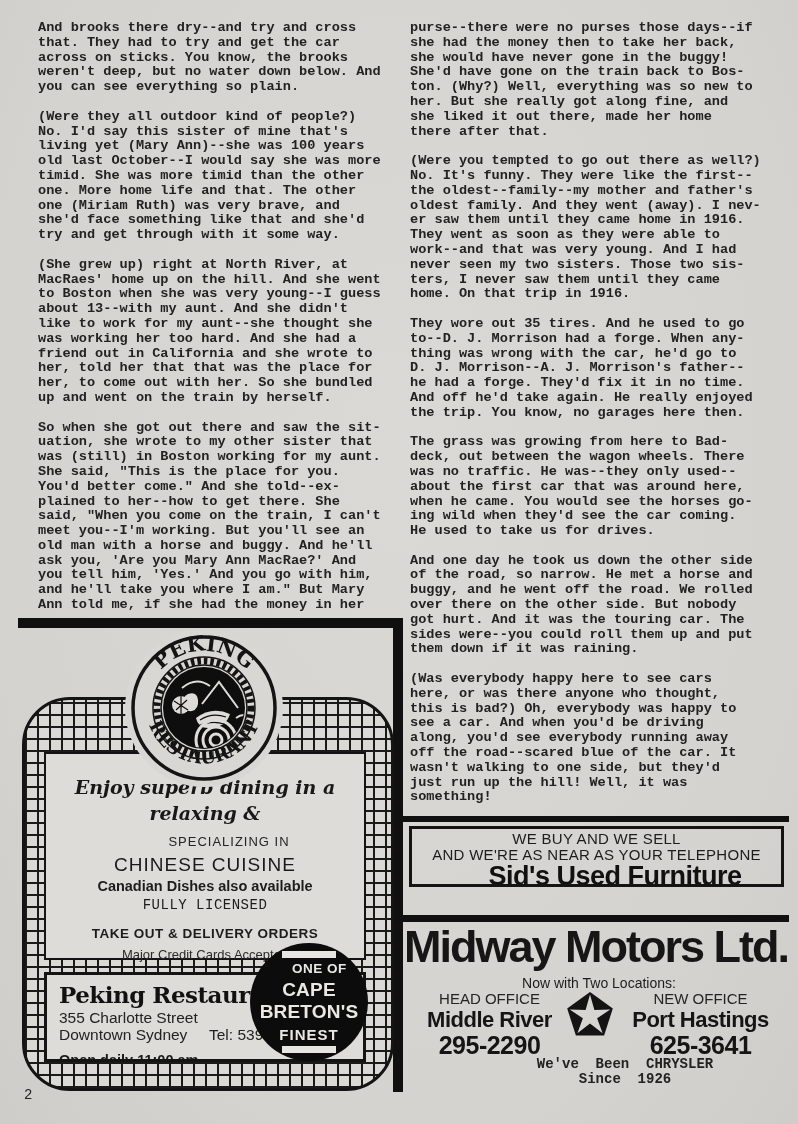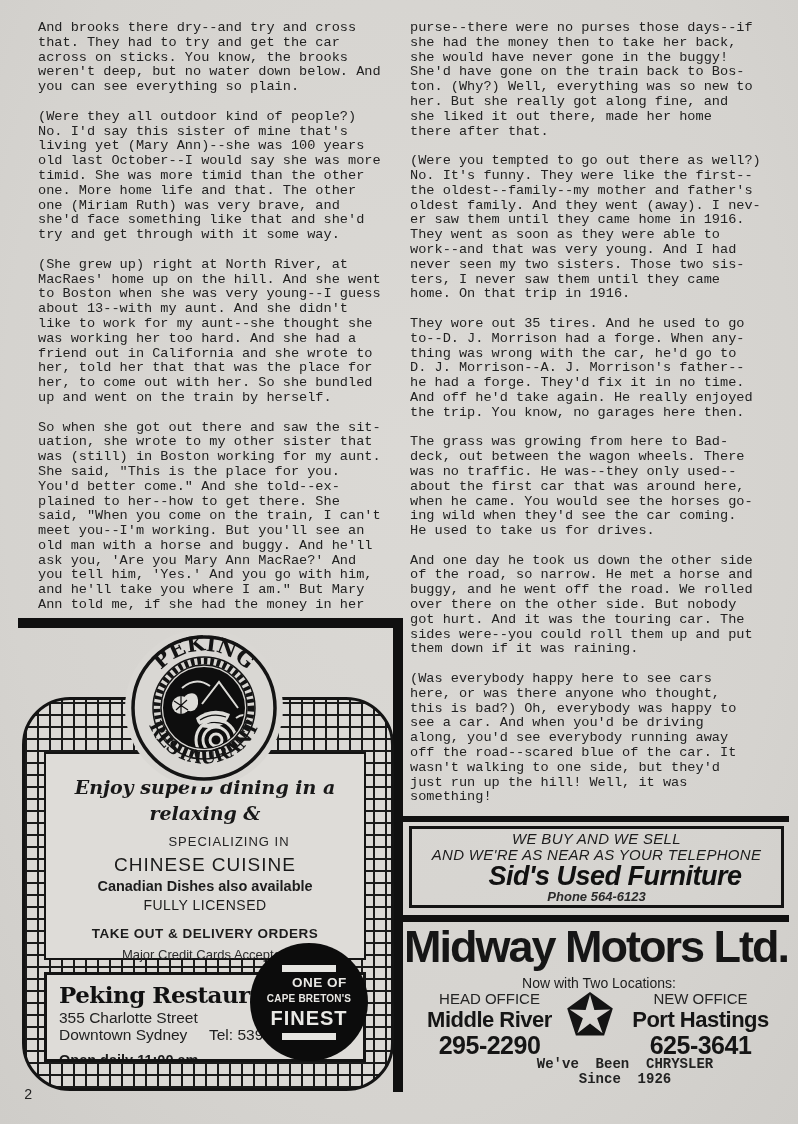--- a/index.html
+++ b/index.html
@@ -8,21 +8,21 @@
     background:#d7d5d1;
     background-image:radial-gradient(ellipse at 50% 40%, #dbd9d5 0%, #d5d3cf 70%, #cfcdc9 100%);
     overflow:hidden;
     font-family:"Liberation Sans","DejaVu Sans",sans-serif;
     color:#1c1c1c;
   }
   
   .col{
     position:absolute;top:21px;
     font-family:"Liberation Mono","DejaVu Sans Mono",monospace;
-    font-size:13.6px;line-height:14.8px;font-weight:400;
+    font-size:13.6px;line-height:14.8px;font-weight:700;
     white-space:pre;color:#222;
   }
   #col-left{left:38px;width:362px;}
   #col-right{left:410px;width:382px;}
   
   .bar{position:absolute;background:#101010;}
   #bar-top-left{left:18px;top:618px;width:385px;height:10px;}
   #bar-vertical{left:393px;top:618px;width:10px;height:474px;}
   #bar-sid-top{left:403px;top:816px;width:386px;height:6px;}
   #bar-sid-bottom{left:403px;top:915px;width:386px;height:7px;}
@@ -37,49 +37,49 @@
   }
   #peking-panel-main{
     position:absolute;left:44px;top:752px;width:322px;height:208px;
     background:#dedcd8;border:2px solid #141414;box-sizing:border-box;
     text-align:center;padding-top:20px;z-index:2;
   }
   .pk-tagline{font-family:"DejaVu Serif","Liberation Serif",serif;font-style:italic;font-weight:bold;font-size:19px;line-height:26px;color:#181818;}
   .pk-spec{font-size:13px;line-height:20px;letter-spacing:1px;margin-top:6px;color:#242424;padding-left:48px;}
   .pk-cuisine{font-size:19px;line-height:25px;letter-spacing:1px;color:#1a1a1a;}
   .pk-canadian{font-size:14.5px;line-height:19px;font-weight:bold;}
-  .pk-licensed{font-size:14px;line-height:18px;letter-spacing:.5px;}
+  .pk-licensed{font-size:14px;line-height:18px;letter-spacing:.5px;font-family:Liberation Mono, monospace;}
   .pk-takeout{font-size:13.5px;line-height:24px;font-weight:bold;letter-spacing:.5px;margin-top:8px;}
   .pk-credit{font-size:13px;line-height:18px;color:#2a2a2a;}
   #peking-panel-info{
     position:absolute;left:44px;top:972px;width:322px;height:90px;
     background:#dedcd8;border:3px solid #141414;box-sizing:border-box;
     padding:5px 0 0 12px;z-index:2;overflow:hidden;
   }
   .pk-name{font-family:"DejaVu Serif","Liberation Serif",serif;font-weight:bold;font-size:23px;line-height:30px;letter-spacing:-0.5px;color:#111;}
   .pk-addr{font-size:15.5px;line-height:16px;color:#222;}
   .pk-city-row{position:relative;font-size:15.5px;line-height:17px;color:#222;}
   .pk-tel{position:absolute;left:150px;top:0;}
   .pk-hours{font-size:14.5px;line-height:18px;font-weight:bold;margin-top:8px;}
   #peking-logo{position:absolute;left:124px;top:628px;width:160px;height:160px;z-index:3;}
   #peking-badge{
     position:absolute;left:250px;top:943px;width:118px;height:118px;border-radius:50%;
     background:#0c0c0c;z-index:4;display:flex;flex-direction:column;align-items:center;
     justify-content:center;gap:3px;color:#e9e8e4;text-align:center;
   }
   .badge-bar{width:54px;height:7px;background:#e6e5e1;}
   .badge-l1{font-size:13.5px;font-weight:bold;letter-spacing:.5px;margin-left:21px;}
-  .badge-l2{font-size:10px;font-weight:bold;letter-spacing:.2px;}
-  .badge-l3{font-size:20px;font-weight:bold;letter-spacing:1px;}
+  .badge-l2{font-size:19px;font-weight:bold;letter-spacing:.2px;}
+  .badge-l3{font-size:15px;font-weight:bold;letter-spacing:1px;}
   #page-number{position:absolute;left:24px;top:1087px;font-family:"Liberation Mono","DejaVu Sans Mono",monospace;font-size:14px;color:#222;}
   
   #sids-box{
-    position:absolute;left:409px;top:826px;width:375px;height:82px;
+    position:absolute;left:409px;top:826px;width:375px;height:61px;
     border:3px solid #141414;box-sizing:border-box;text-align:center;
-    padding-top:2px;overflow:hidden;font-style:italic;
+    padding-top:2px;overflow:hidden;
   }
   .sid-l1{font-size:15px;line-height:16px;letter-spacing:.3px;}
   .sid-l2{font-size:15px;line-height:16px;letter-spacing:.3px;}
   .sid-name{font-size:27px;line-height:27px;font-weight:bold;letter-spacing:-0.5px;color:#111;padding-left:37px;}
   .sid-phone{font-size:13px;line-height:13px;font-weight:bold;color:#2a2a2a;}
   .sid-addr{font-size:13.5px;line-height:15px;font-weight:bold;color:#2a2a2a;}
   
   #midway-name{
     position:absolute;left:404px;top:921px;width:392px;
     font-size:45px;font-weight:bold;letter-spacing:-2px;white-space:nowrap;color:#161616;

